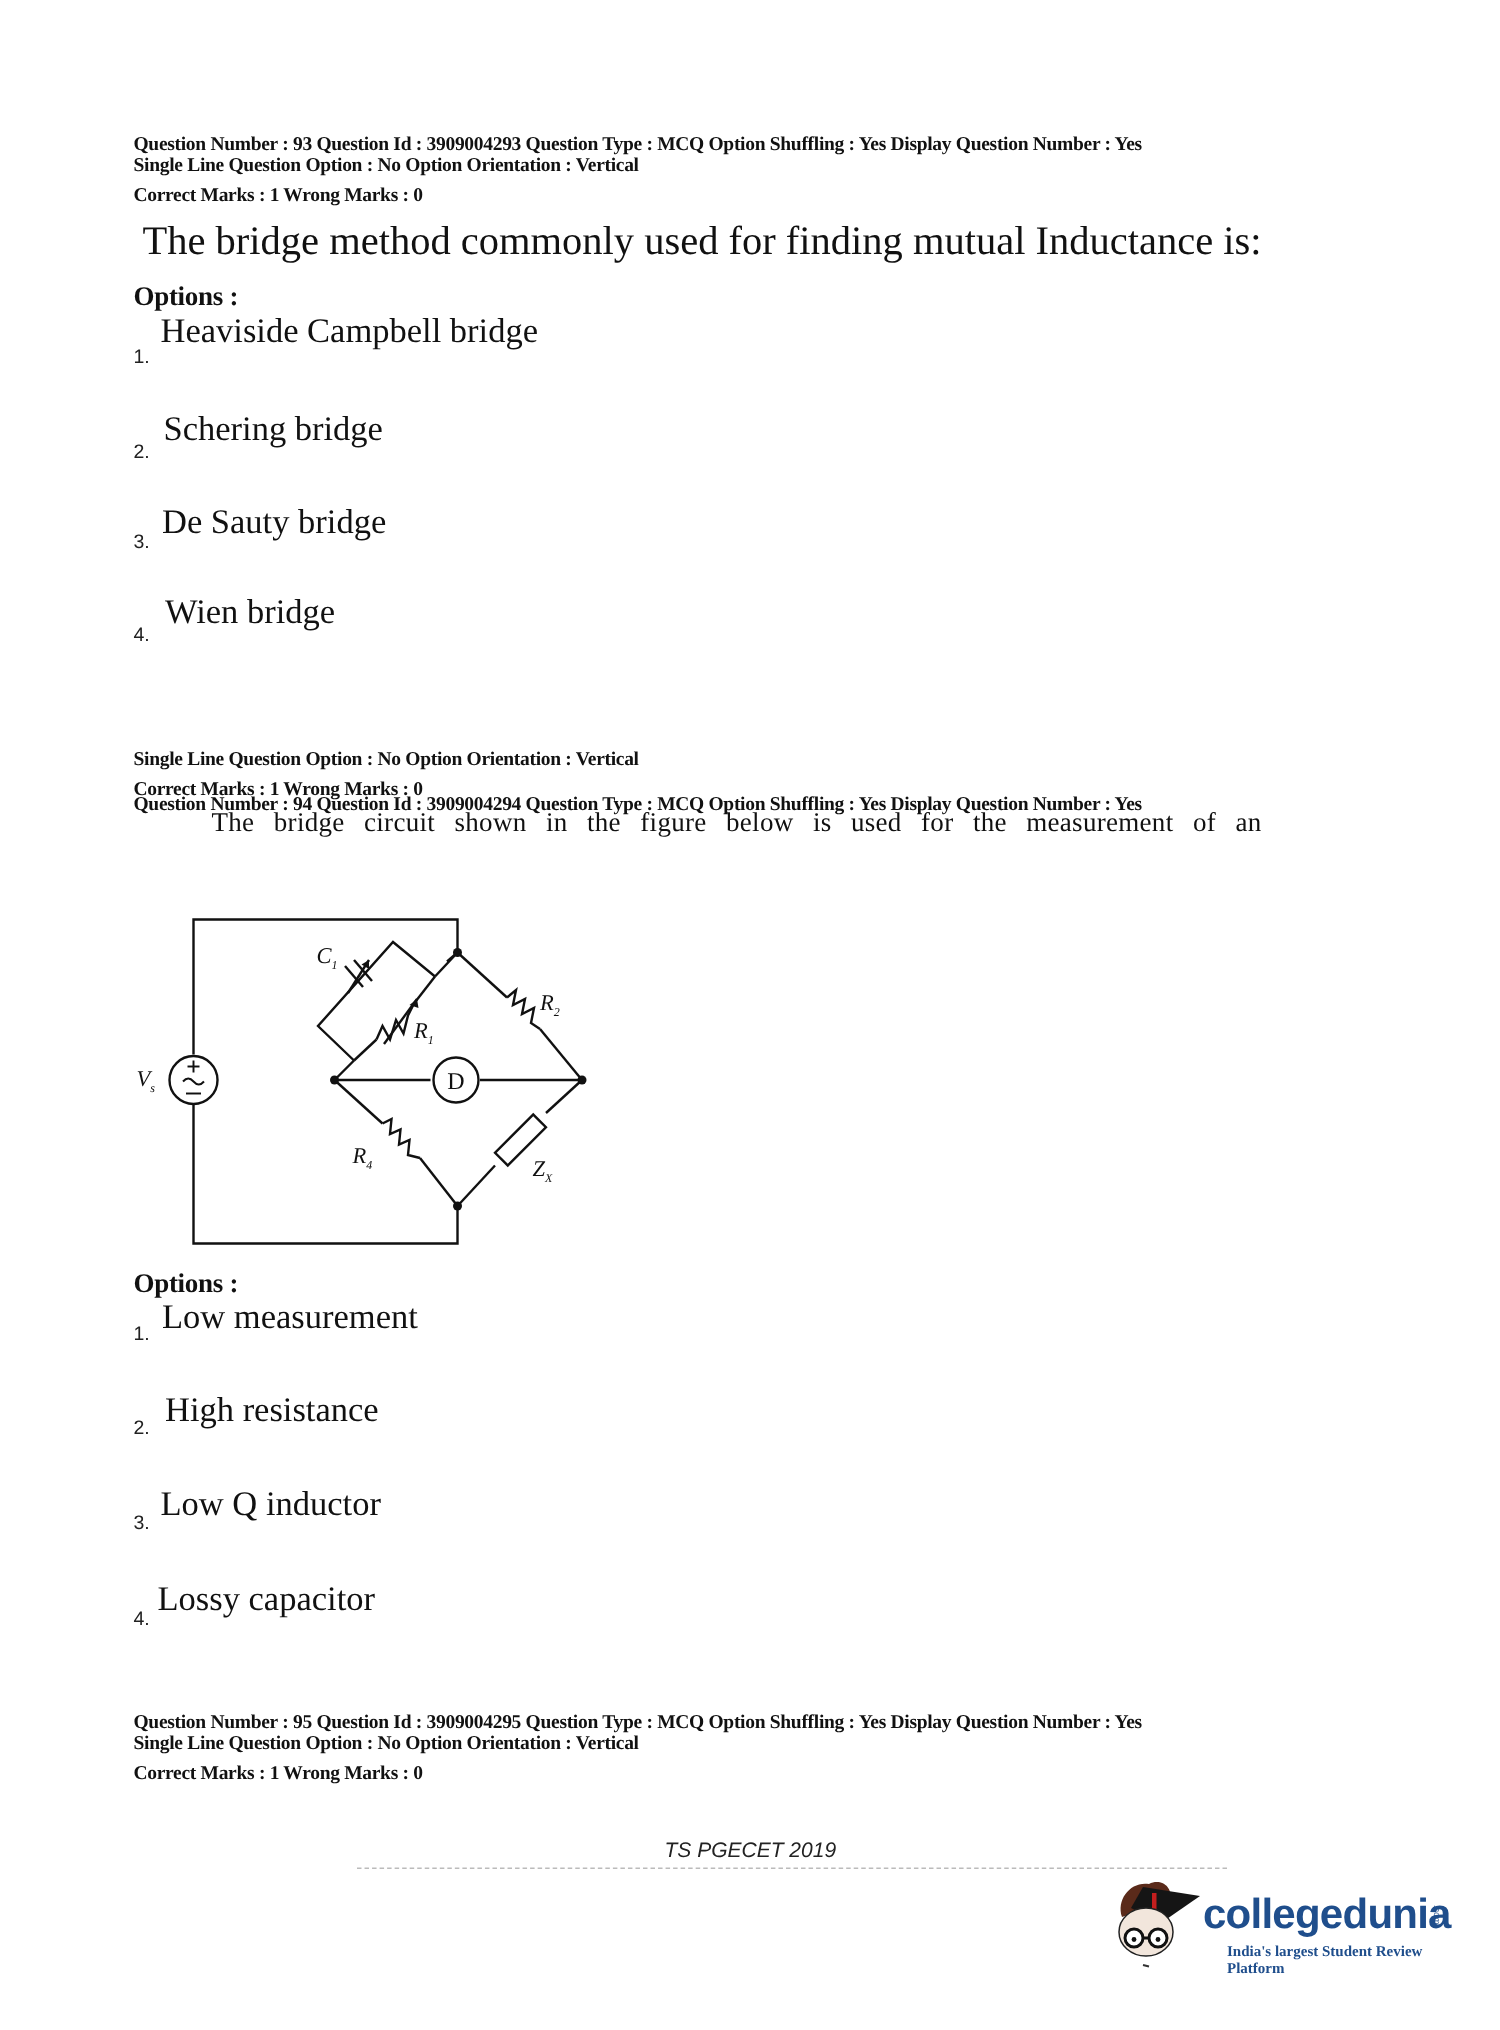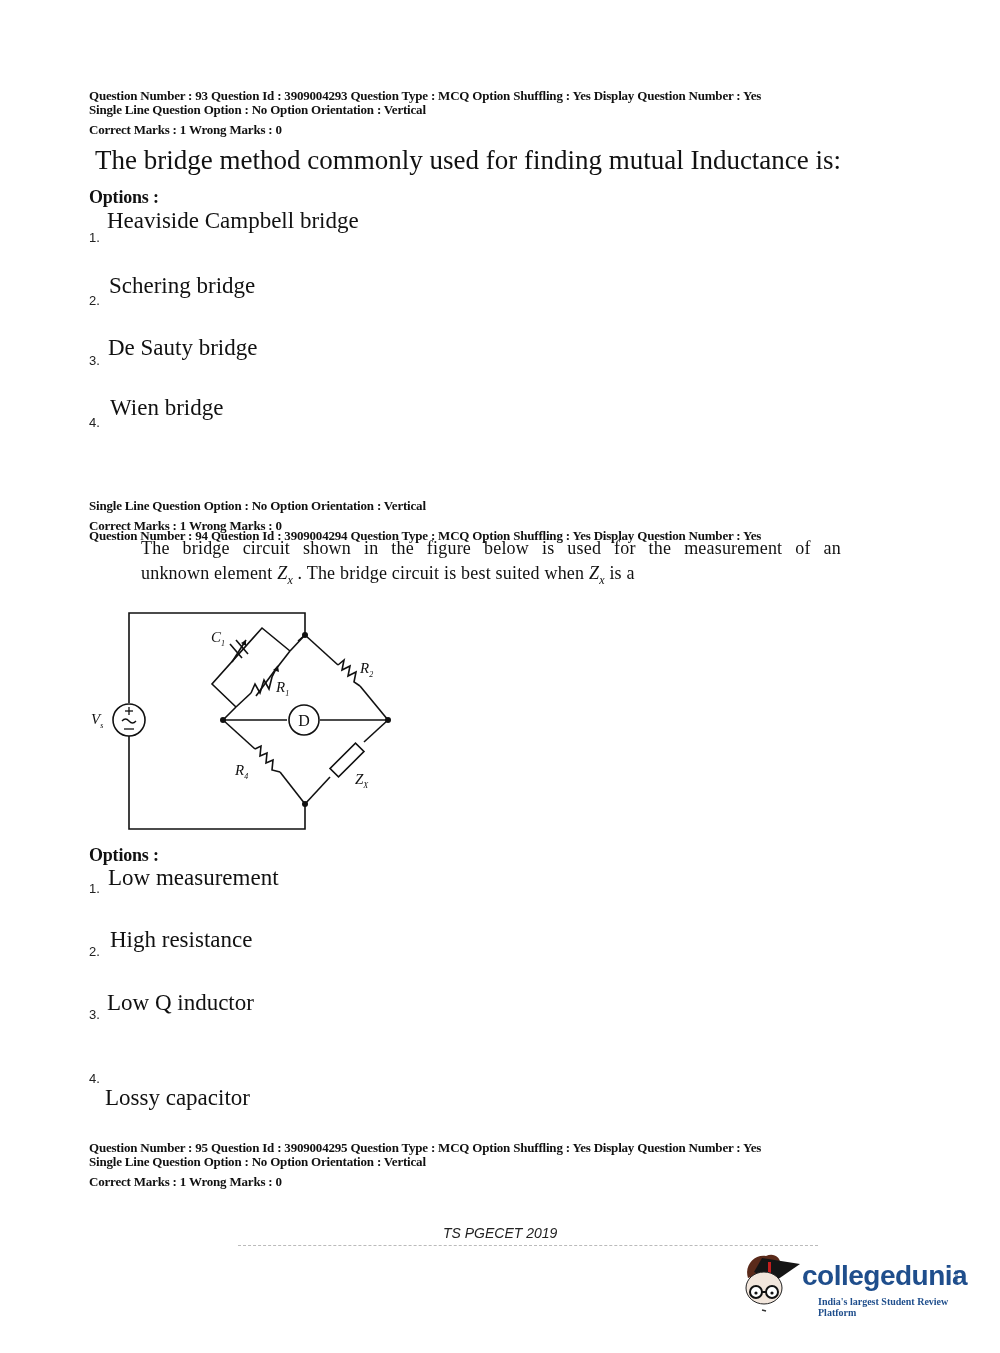--- a/index.html
+++ b/index.html
@@ -42,23 +42,20 @@
   <span class="abs opt-num" style="left:0;top:20px;">4.</span>
   <span class="abs opt-text" style="left:21px;top:0;">Wien bridge</span>
 </div>
 
 <div class="abs meta" style="left:89px;top:485px;margin-top:44px;">Question Number : 94  Question Id : 3909004294  Question Type : MCQ  Option Shuffling : Yes  Display Question Number : Yes</div>
 <div class="abs meta" style="left:89px;top:499px;">Single Line Question Option : No  Option Orientation : Vertical</div>
 <div class="abs meta" style="left:89px;top:519px;">Correct Marks : 1  Wrong Marks : 0</div>
 
 <div class="abs qtext2" style="left:141px;top:536px;width:700px;">
   <div style="text-align:justify;text-align-last:justify;">The bridge circuit shown in the figure below is used for the measurement of an</div>
-  <div>
-    <span>unknown element </span><span class="math"><span>Z</span><sub style="font-size:12px;">x</sub></span><span> . The bridge circuit is best suited when </span><span class="math"><span>Z</span><sub style="font-size:12px;">x</sub></span><span>  is a</span>
-  </div>
 </div>
 
 <div class="abs" style="left:80px;top:600px;width:330px;height:240px;">
   <svg width="330" height="240" viewBox="0 0 330 240" xmlns="http://www.w3.org/2000/svg" style="position:absolute;left:0;top:0;">
     <g stroke="#111" stroke-width="1.6" fill="none">
 
       <polyline points="225,35 225,13 49,13 49,103"></polyline>
       <polyline points="49,136 49,229 225,229 225,204"></polyline>
 
       <circle cx="49" cy="120" r="16"></circle>
@@ -138,21 +135,21 @@
 <div class="abs" style="left:89px;top:927px;">
   <span class="abs opt-num" style="left:0;top:17px;">2.</span>
   <span class="abs opt-text" style="left:21px;top:0;">High resistance</span>
 </div>
 <div class="abs" style="left:89px;top:990px;">
   <span class="abs opt-num" style="left:0;top:17px;">3.</span>
   <span class="abs opt-text" style="left:18px;top:0;">Low Q inductor</span>
 </div>
 <div class="abs" style="left:89px;top:1053px;">
   <span class="abs opt-num" style="left:0;top:18px;">4.</span>
-  <span class="abs opt-text" style="left:16px;top:0;margin-top:32px;">Lossy capacitor</span>
+  <span class="abs opt-text" style="left:16px;top:0;">Lossy capacitor</span>
 </div>
 
 <div class="abs meta" style="left:89px;top:1141px;">Question Number : 95  Question Id : 3909004295  Question Type : MCQ  Option Shuffling : Yes  Display Question Number : Yes</div>
 <div class="abs meta" style="left:89px;top:1155px;">Single Line Question Option : No  Option Orientation : Vertical</div>
 <div class="abs meta" style="left:89px;top:1175px;">Correct Marks : 1  Wrong Marks : 0</div>
 
 <div class="abs footer-title" style="left:443px;top:1225px;">TS PGECET 2019</div>
 <div class="abs dots" style="left:238px;top:1245px;width:580px;"></div>
 
 <div class="abs" style="left:740px;top:1248px;width:240px;height:70px;">

